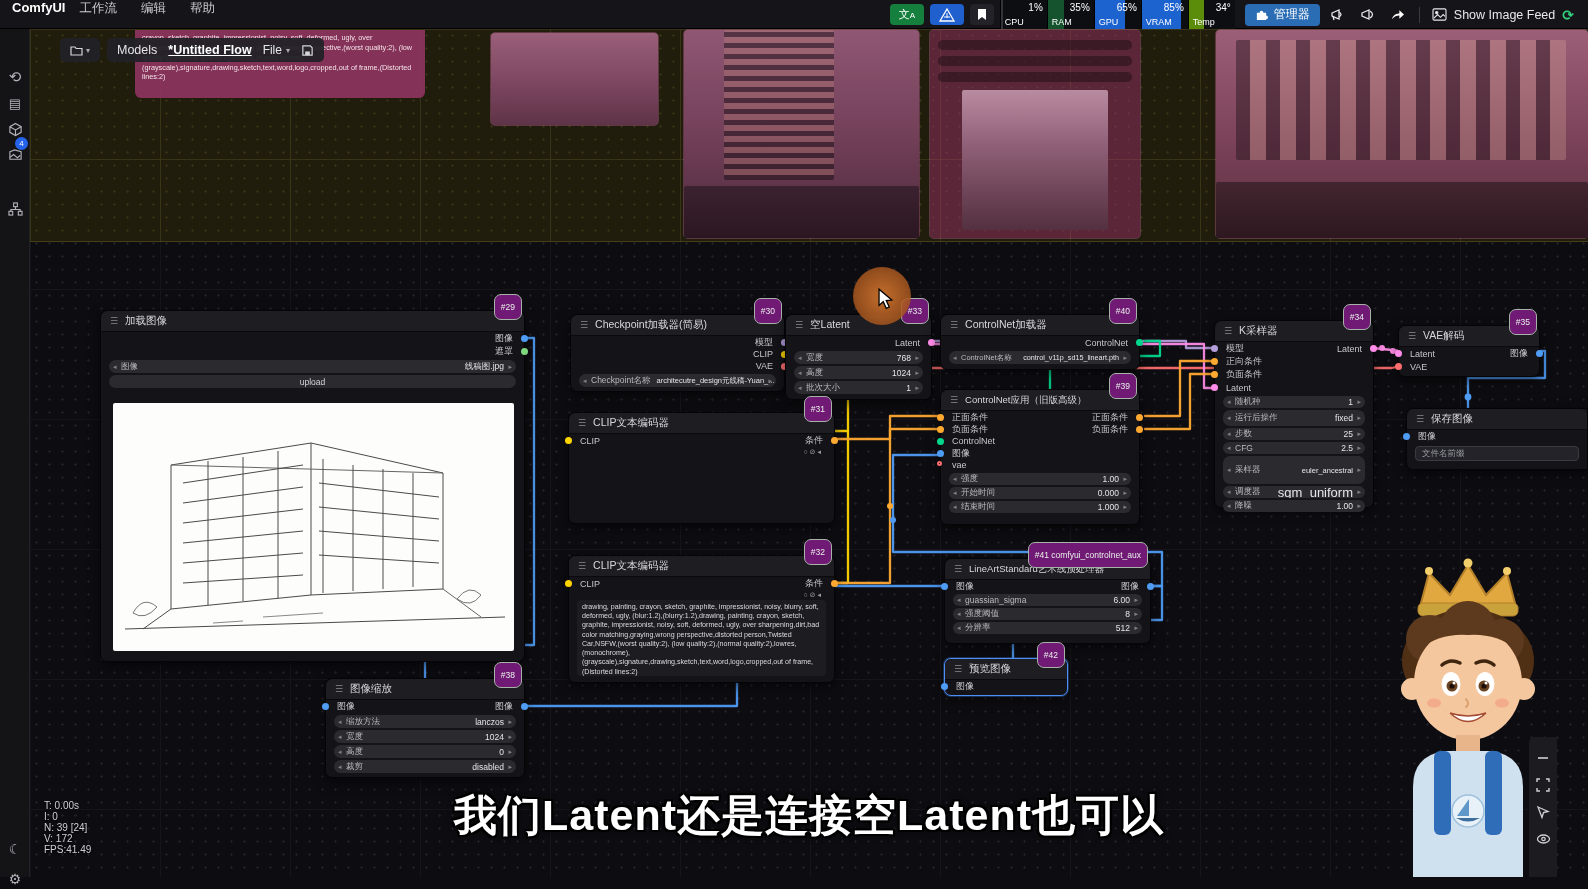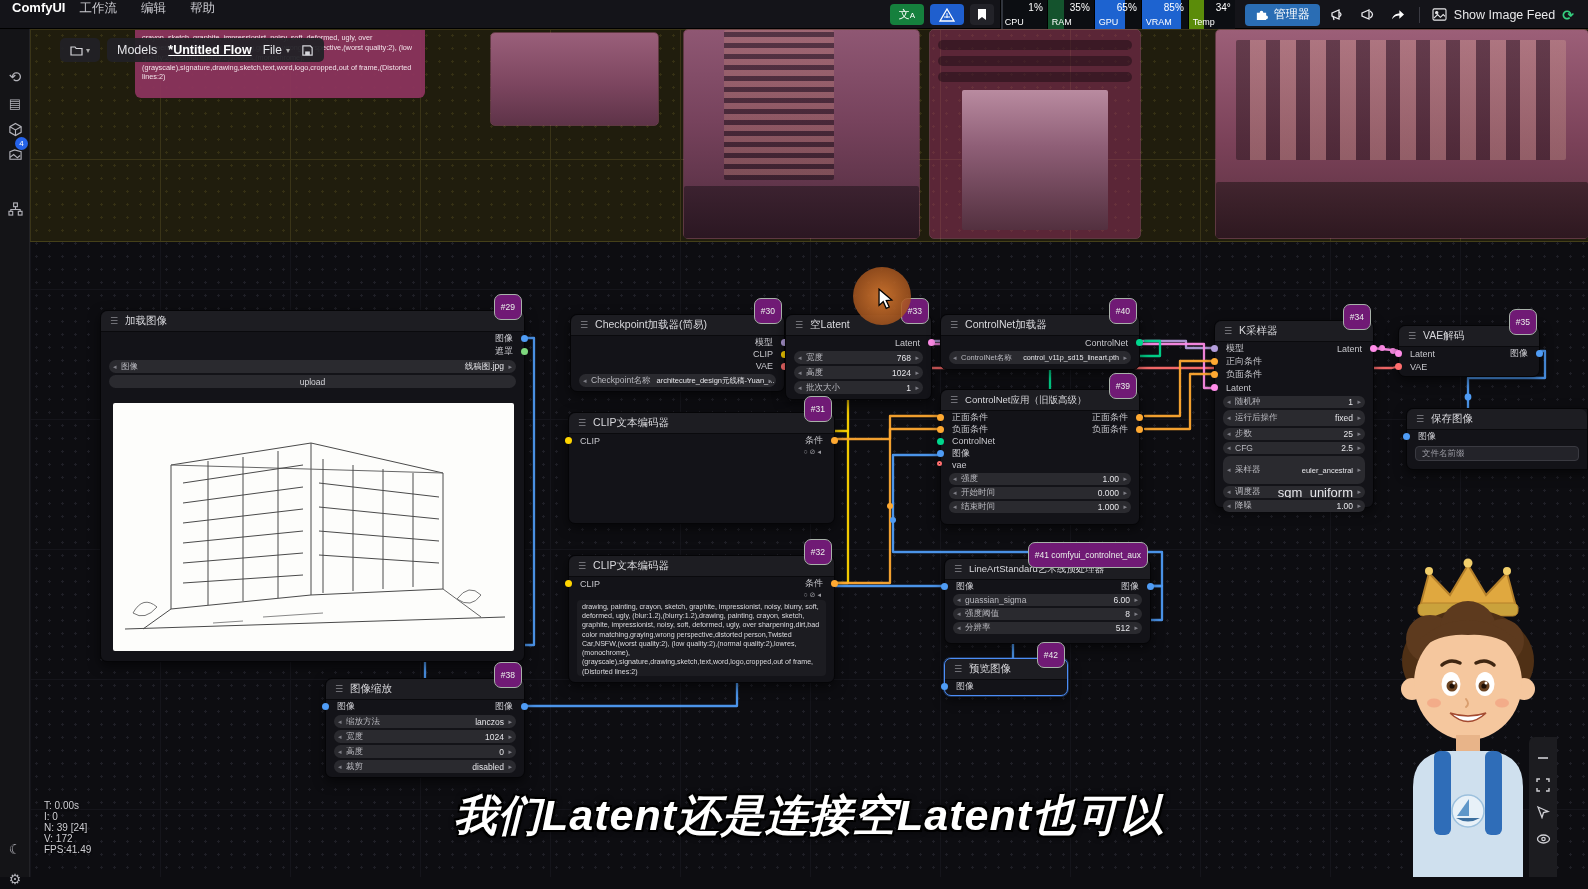--- a/index.html
+++ b/index.html
@@ -80,21 +80,21 @@
   .imgprev { position:absolute; left:12px; width:401px; height:248px; background:#fdfdfb; border-radius:2px; overflow:hidden; }
   .selected { border:1.5px solid #4c8df6; box-shadow:0 0 0 1px rgba(76,141,246,.3),0 4px 12px rgba(0,0,0,.55); }
 
   
   #cursor-halo { position:absolute; left:853px; top:267px; width:58px; height:58px; border-radius:50%; background:radial-gradient(circle,rgba(205,115,45,.95) 0%,rgba(165,85,30,.85) 70%,rgba(140,70,25,.4) 100%); z-index:30; }
   #cursor-arrow { position:absolute; left:876px; top:288px; z-index:31; }
 
   
   #stats { position:absolute; left:44px; top:800px; font-size:10px; line-height:11px; color:#cfcfd4; z-index:22; text-shadow:0 1px 2px #000; }
   #subtitle { position:absolute; left:30px; right:0; top:787px; text-align:center; font-size:43px; font-weight:bold; color:#fff; z-index:40; letter-spacing:1px;
-    text-shadow:-2px -2px 0 #000, 2px -2px 0 #000, -2px 2px 0 #000, 2px 2px 0 #000, 0 0 7px #000;font-style:italic; }
+    text-shadow:-2px -2px 0 #000, 2px -2px 0 #000, -2px 2px 0 #000, 2px 2px 0 #000, 0 0 7px #000; }
   #statusbar { position:absolute; left:0; bottom:0; width:1588px; height:12px; background:#1e1e23; border-top:1px solid #333338; display:flex; align-items:center; padding-left:7px; font-size:9px; color:#e2e2e6; z-index:55; }
 
   
   #zoomtools { position:absolute; left:1529px; top:737px; width:28px; height:140px; background:#1c1c20; border-radius:6px 0 0 0; display:flex; flex-direction:column; align-items:center; gap:9px; padding-top:12px; z-index:42; color:#cfcfd4; }
   .zt { width:18px; height:18px; display:flex; align-items:center; justify-content:center; }
 
   
   #mascot { position:absolute; left:1350px; top:553px; width:238px; height:324px; z-index:38; }
 </style>
 </head>

